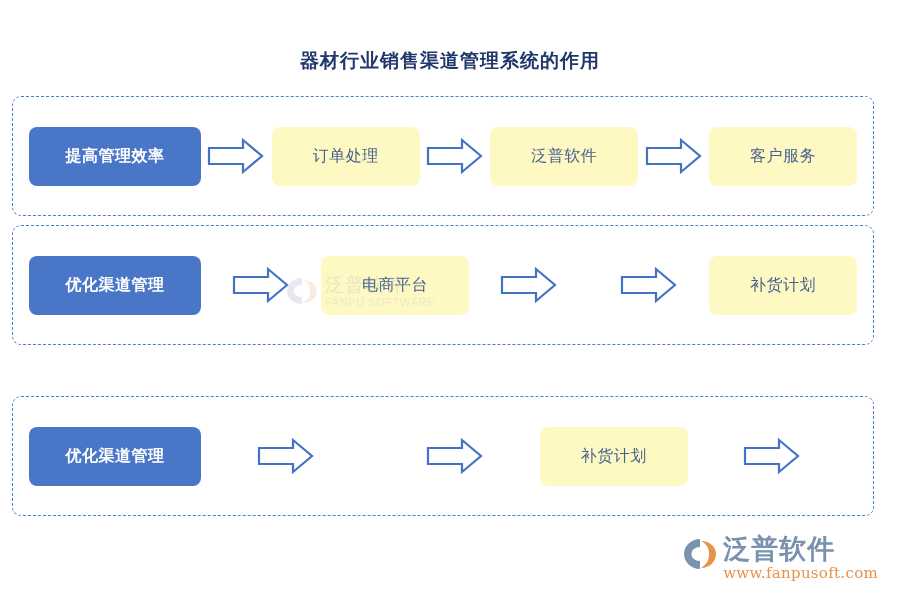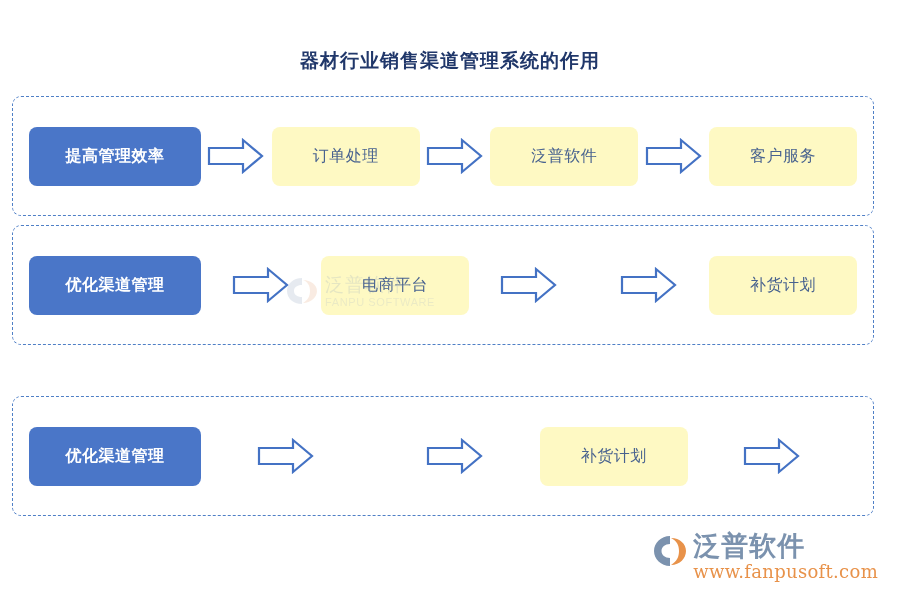--- a/index.html
+++ b/index.html
@@ -155,21 +155,21 @@
   }
   .logo .logo-cn {
     font-size: 27px;
     font-weight: bold;
     color: #7b92ae;
     font-family: "DejaVu Serif", "Liberation Serif", serif;
     letter-spacing: 1px;
     line-height: 1.05;
   }
   .logo .logo-url {
-    font-size: 18px;
+    font-size: 15px;
     color: #e8924a;
     font-family: "DejaVu Serif", "Liberation Serif", serif;
     letter-spacing: 0.3px;
     margin-top: 1px;
   }
 </style>
 </head>
 <body>
 
 <div class="page">

